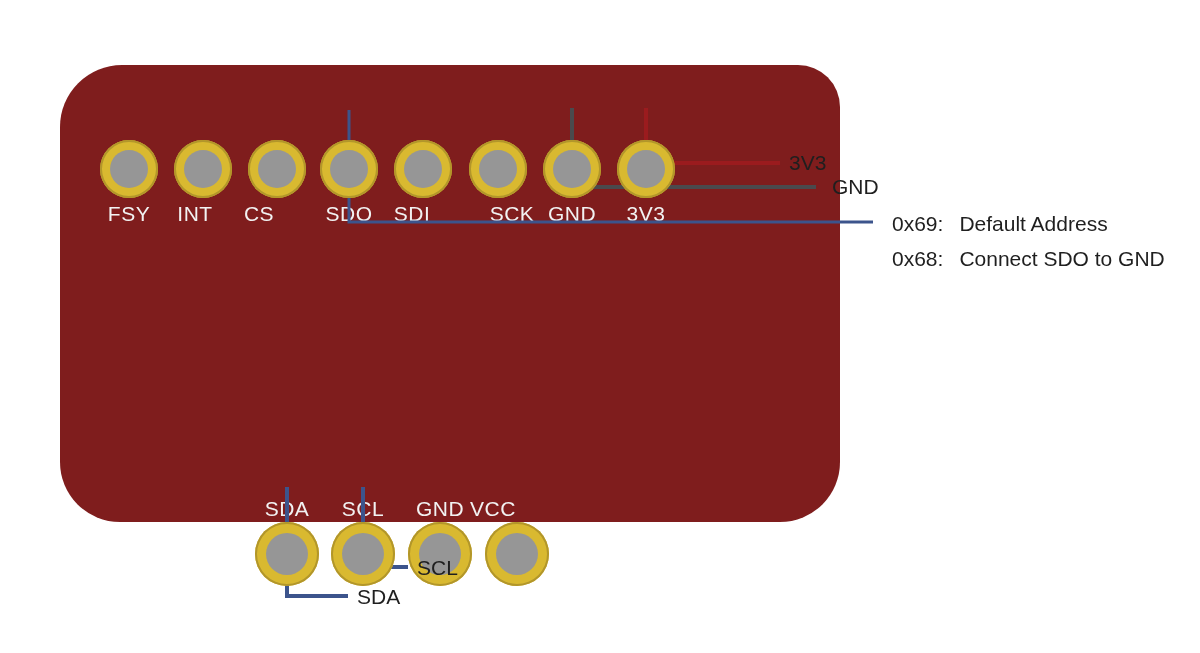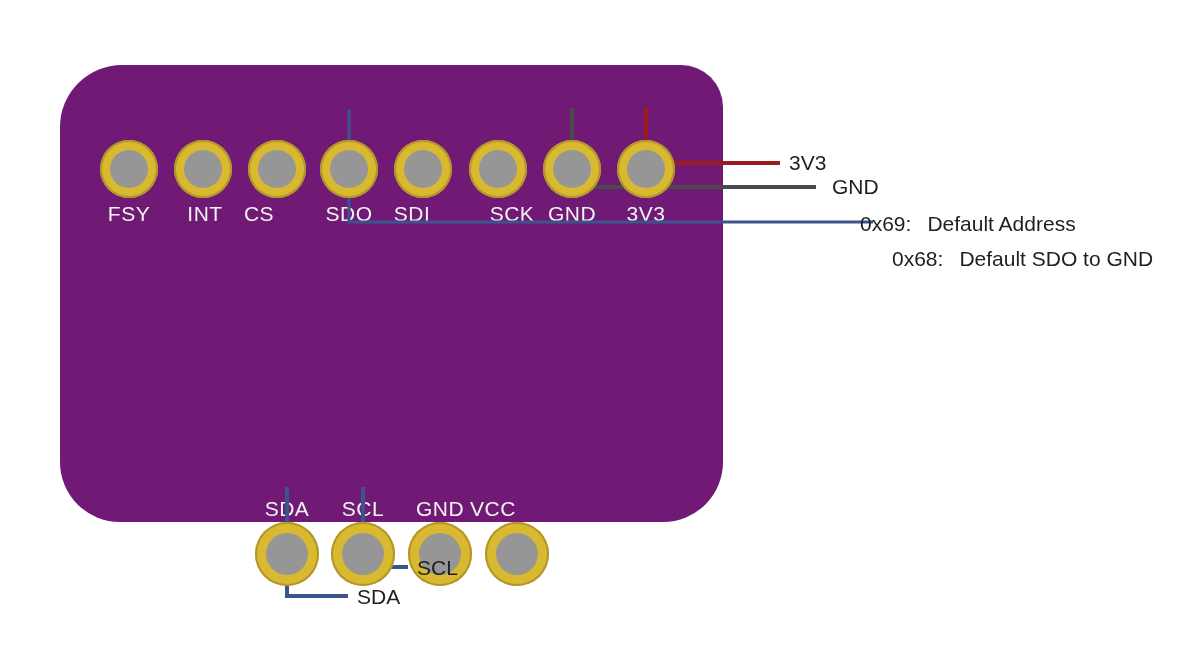--- a/index.html
+++ b/index.html
@@ -8,23 +8,23 @@
     width: 1200px;
     height: 653px;
     background: #ffffff;
     overflow: hidden;
     font-family: "Liberation Sans", sans-serif;
   }
   .board {
     position: absolute;
     left: 60px;
     top: 65px;
-    width: 663px;
+    width: 780px;
     height: 457px;
-    background: #701a75;
+    background: #7f1d1d;
     border-radius: 62px 42px 60px 60px;
   }
   .pad {
     position: absolute;
     border-radius: 50%;
     background: #d9b930;
     box-shadow: inset 0 0 0 2px #b2962a;
     z-index: 3;
   }
   .pad.top { width: 58px; height: 58px; top: 75px; }
@@ -65,21 +65,21 @@
   .addr-desc { margin-left: 16px; }
 </style>
 </head>
 <body>
 
 <div class="canvas">
 
   <div class="board">
 
     <div class="pin-label top-row" style="left:27px">FSY</div>
-    <div class="pin-label top-row" style="left:103px">INT</div>
+    <div class="pin-label top-row" style="left:93px">INT</div>
     <div class="pin-label top-row" style="left:157px">CS</div>
     <div class="pin-label top-row" style="left:247px">SDO</div>
     <div class="pin-label top-row" style="left:310px">SDI</div>
     <div class="pin-label top-row" style="left:410px">SCK</div>
     <div class="pin-label top-row" style="left:470px">GND</div>
     <div class="pin-label top-row" style="left:544px">3V3</div>
 
     <div class="pin-label bottom-row" style="left:185px">SDA</div>
     <div class="pin-label bottom-row" style="left:261px">SCL</div>
     <div class="pin-label bottom-row" style="left:338px">GND</div>
@@ -128,23 +128,23 @@
     <path d="M 646 108 L 646 163 L 780 163" fill="none" stroke-width="4" stroke="#9b1b1e"></path>
     <path d="M 572 108 L 572 187 L 816 187" fill="none" stroke-width="4" stroke="#4a4a4d"></path>
     <path d="M 349 110 L 349 222 L 873 222" fill="none" stroke-width="3" stroke="#3c548c"></path>
     <path d="M 363 487 L 363 567 L 408 567" fill="none" stroke-width="4" stroke="#3c548c"></path>
     <path d="M 287 487 L 287 596 L 348 596" fill="none" stroke-width="4" stroke="#3c548c"></path>
   </svg>
 
   <div class="ann" style="left:789px; top:163px">3V3</div>
   <div class="ann" style="left:832px; top:187px">GND</div>
 
-  <div class="ann" style="left:860px; top:224px">
+  <div class="ann" style="left:892px; top:224px">
     <span class="addr-code">0x69:</span><span class="addr-desc">Default Address</span>
   </div>
   <div class="ann" style="left:892px; top:259px">
-    <span class="addr-code">0x68:</span><span class="addr-desc">Default SDO to GND</span>
+    <span class="addr-code">0x68:</span><span class="addr-desc">Connect SDO to GND</span>
   </div>
 
   <div class="ann" style="left:417px; top:568px">SCL</div>
   <div class="ann" style="left:357px; top:597px">SDA</div>
 
 </div>
 
 </body></html>

